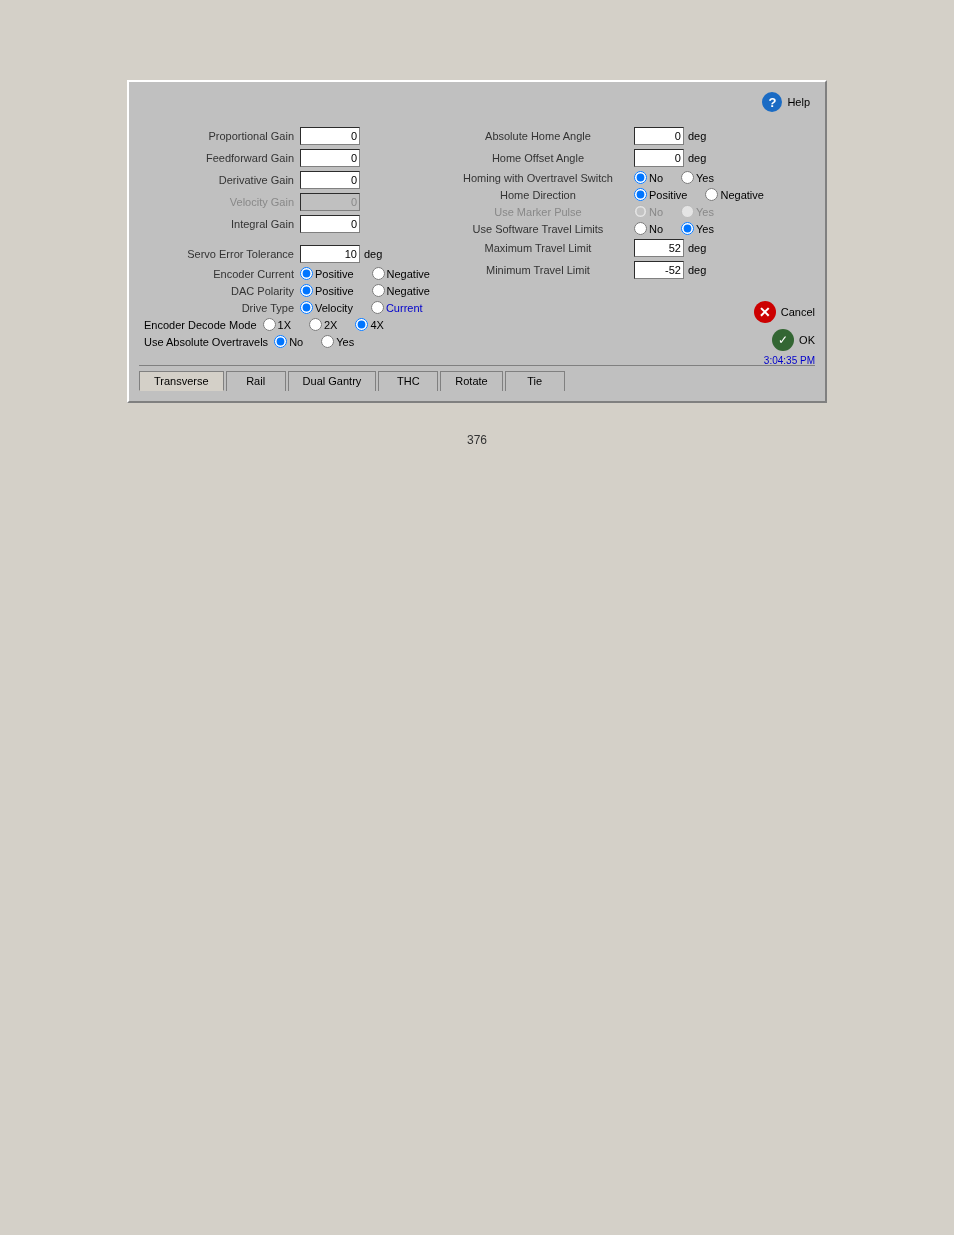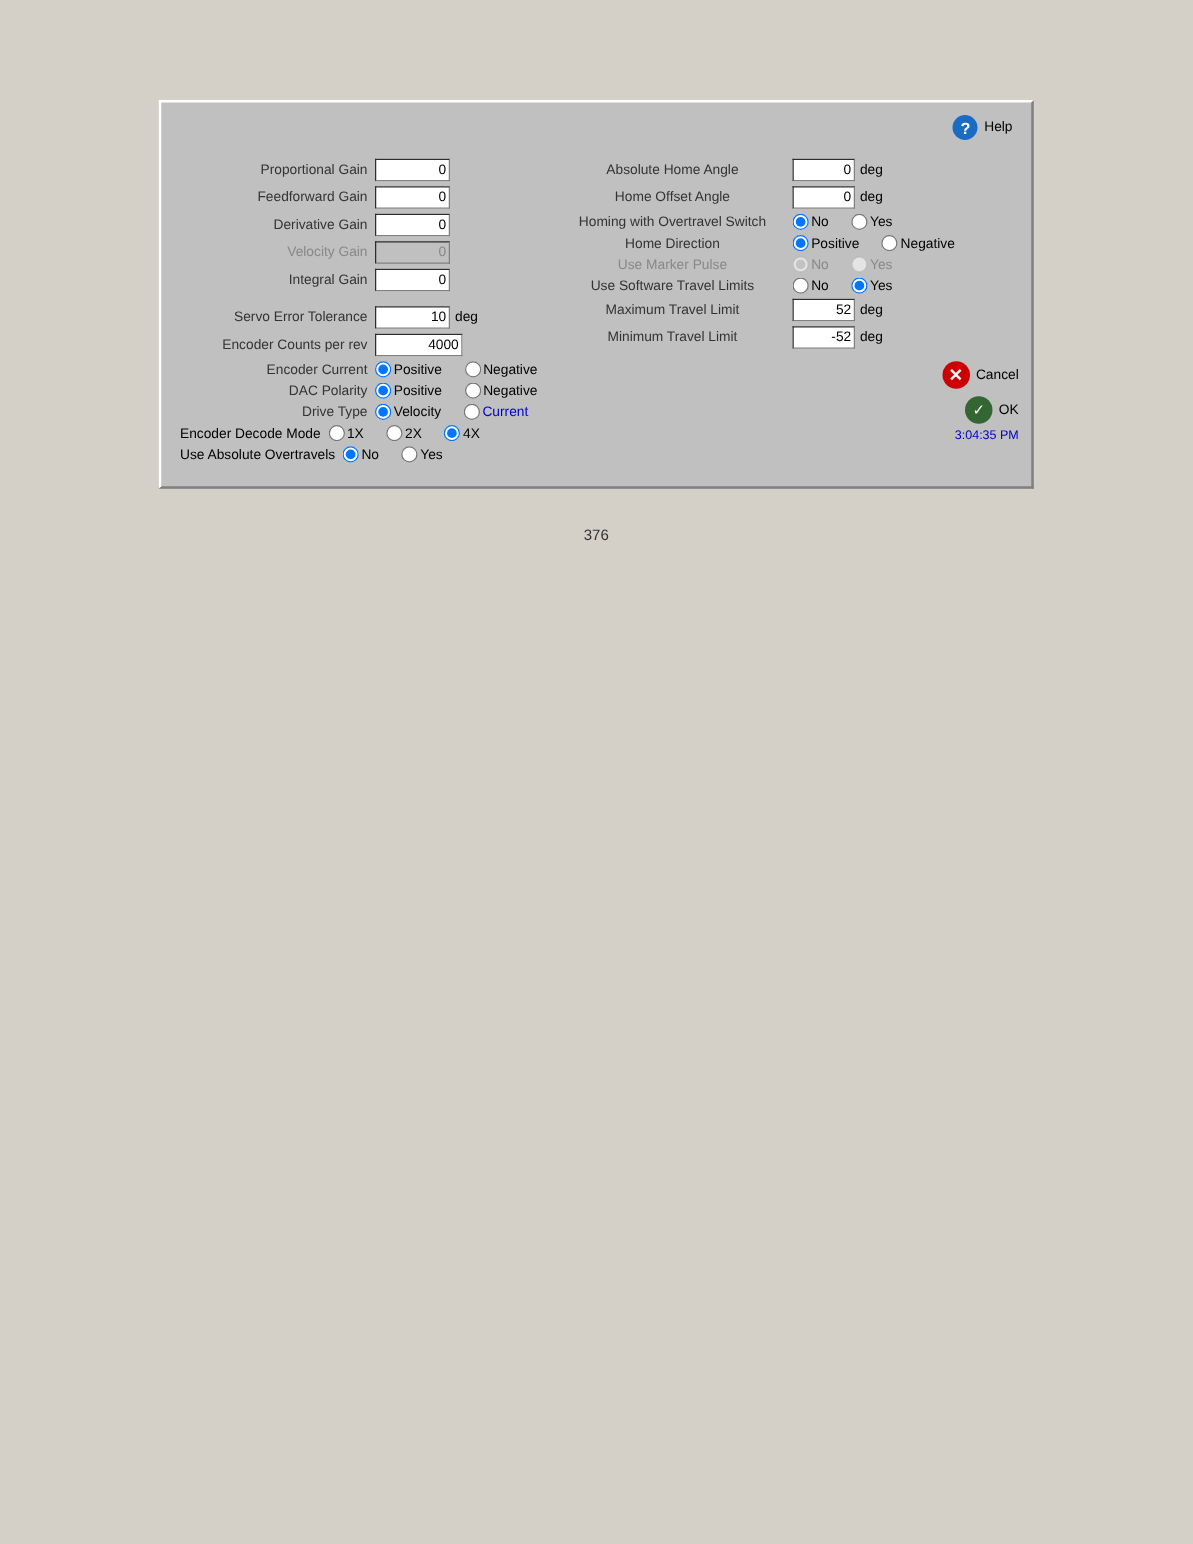--- a/index.html
+++ b/index.html
@@ -270,24 +270,20 @@
       </div>
 
       <div class="divider"></div>
 
       <div class="form-row">
         <span class="form-label">Servo Error Tolerance</span>
         <input class="form-input" type="text" value="10" style="">
         <span class="unit-label">deg</span>
       </div>
 
-      <div class="form-row">
-        <span class="form-label">Encoder Counts per rev</span>
-        <input class="form-input" type="text" style="width: 70px;" value="4000">
-      </div>
 
       <div class="radio-row">
         <span class="radio-label">Encoder Current</span>
         <div class="radio-group">
           <label class="radio-option">
             <input type="radio" name="encoder_polarity" checked="" style="">
             <span>Positive</span>
           </label>
           <label class="radio-option">
             <input type="radio" name="encoder_polarity" style="">
@@ -448,15 +444,23 @@
       <span>Cancel</span>
     </button>
     <button class="btn-ok">
       <div class="btn-icon-ok">✓</div>
       <span>OK</span>
     </button>
   </div>
 
   <div class="timestamp">3:04:35 PM</div>
 
+  <div class="tab-bar">
+    <div class="tab tab-active">Transverse</div>
+    <div class="tab">Rail</div>
+    <div class="tab">Dual Gantry</div>
+    <div class="tab">THC</div>
+    <div class="tab">Rotate</div>
+    <div class="tab">Tie</div>
+  </div>
 </div>
 
 <div class="page-number">376</div>
 
 </body></html>

